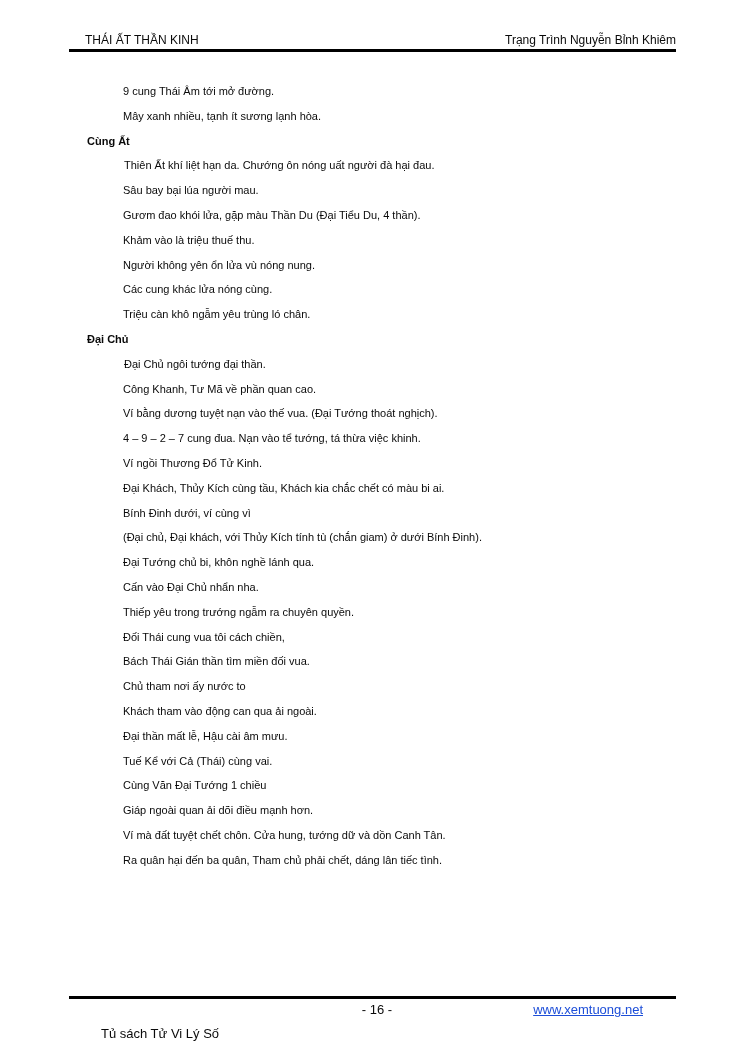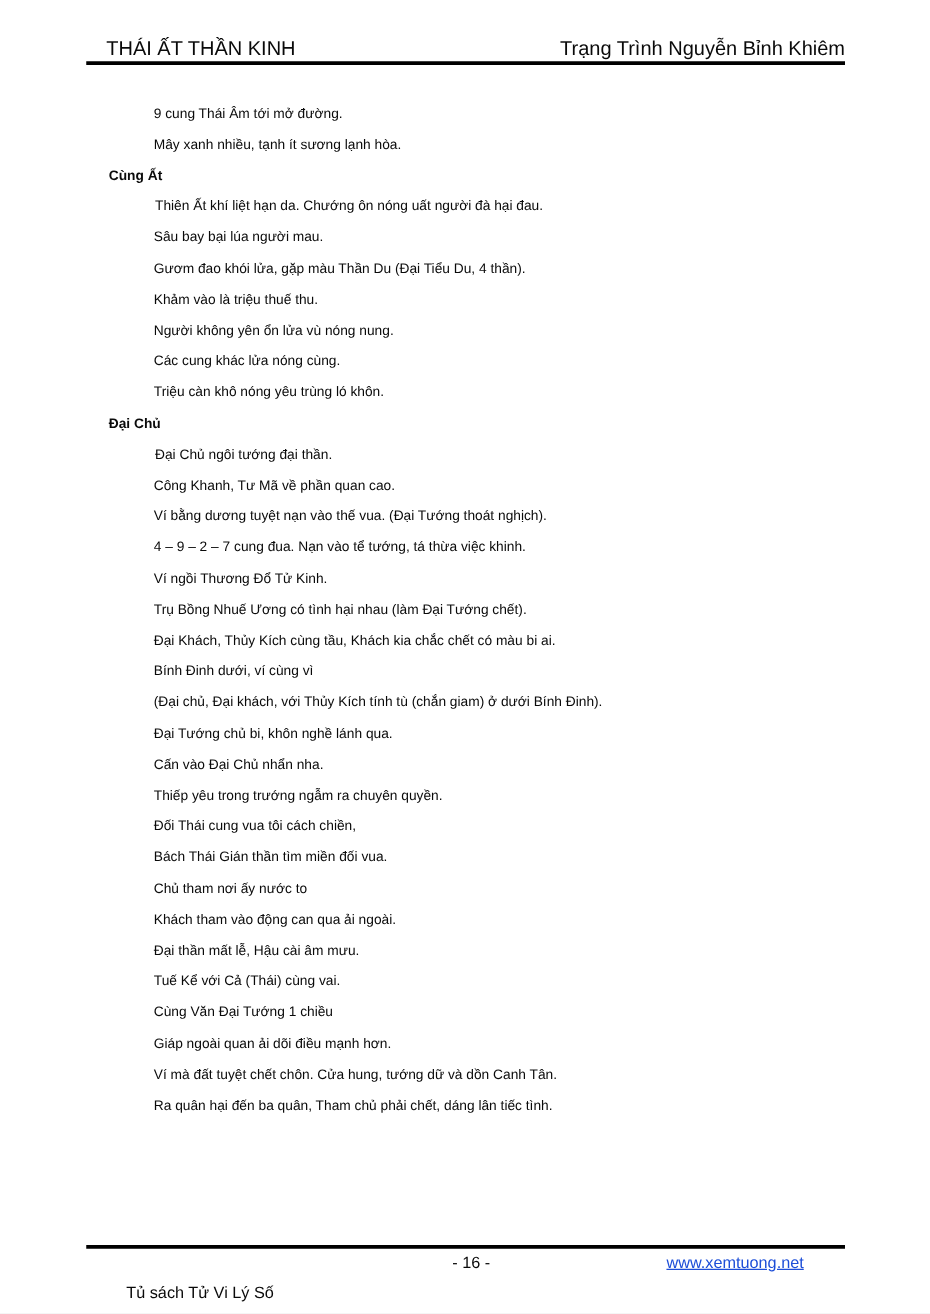--- a/index.html
+++ b/index.html
@@ -20,21 +20,21 @@
 
   
   .header-row {
     position: absolute;
     top: 32px;
     left: 85px;
     right: 68px;
     display: flex;
     justify-content: space-between;
     align-items: baseline;
-    font-size: 16px;
+    font-size: 12px;
     line-height: 16px;
     white-space: nowrap;
   }
   .rule {
     position: absolute;
     left: 69px;
     width: 607px;
     height: 3px;
     background: #000000;
   }
@@ -96,28 +96,27 @@
   <div class="body-lines">
       <div class="line verse">9 cung Thái Âm tới mở đường.</div>
       <div class="line verse">Mây xanh nhiều, tạnh ít sương lạnh hòa.</div>
       <div class="line heading">Cùng Ất</div>
       <div class="line verse-first">Thiên Ất khí liệt hạn da. Chướng ôn nóng uất người đà hại đau.</div>
       <div class="line verse">Sâu bay bại lúa người mau.</div>
       <div class="line verse">Gươm đao khói lửa, gặp màu Thần Du (Đại Tiểu Du, 4 thần).</div>
       <div class="line verse">Khảm vào là triệu thuế thu.</div>
       <div class="line verse">Người không yên ổn lửa vù nóng nung.</div>
       <div class="line verse">Các cung khác lửa nóng cùng.</div>
-      <div class="line verse">Triệu càn khô nóng yêu trùng ló khôn.</div>
+      <div class="line verse">Triệu càn khô ngẫm yêu trùng ló chân.</div>
       <div class="line heading">Đại Chủ</div>
       <div class="line verse-first">Đại Chủ ngôi tướng đại thần.</div>
       <div class="line verse">Công Khanh, Tư Mã về phần quan cao.</div>
       <div class="line verse">Ví bằng dương tuyệt nạn vào thế vua. (Đại Tướng thoát nghịch).</div>
       <div class="line verse">4 – 9 – 2 – 7 cung đua. Nạn vào tể tướng, tá thừa việc khinh.</div>
       <div class="line verse">Ví ngồi Thương Đổ Tử Kinh.</div>
-      <div class="line verse">Trụ Bồng Nhuế Ương có tình hại nhau (làm Đại Tướng chết).</div>
       <div class="line verse">Đại Khách, Thủy Kích cùng tầu, Khách kia chắc chết có màu bi ai.</div>
       <div class="line verse">Bính Đinh dưới, ví cùng vì</div>
       <div class="line verse">(Đại chủ, Đại khách, với Thủy Kích tính tù (chắn giam) ở dưới Bính Đinh).</div>
       <div class="line verse">Đại Tướng chủ bi, khôn nghề lánh qua.</div>
       <div class="line verse">Cấn vào Đại Chủ nhẩn nha.</div>
       <div class="line verse">Thiếp yêu trong trướng ngẫm ra chuyên quyền.</div>
       <div class="line verse">Đối Thái cung vua tôi cách chiền,</div>
       <div class="line verse">Bách Thái Gián thần tìm miền đối vua.</div>
       <div class="line verse">Chủ tham nơi ấy nước to</div>
       <div class="line verse">Khách tham vào động can qua ải ngoài.</div>

